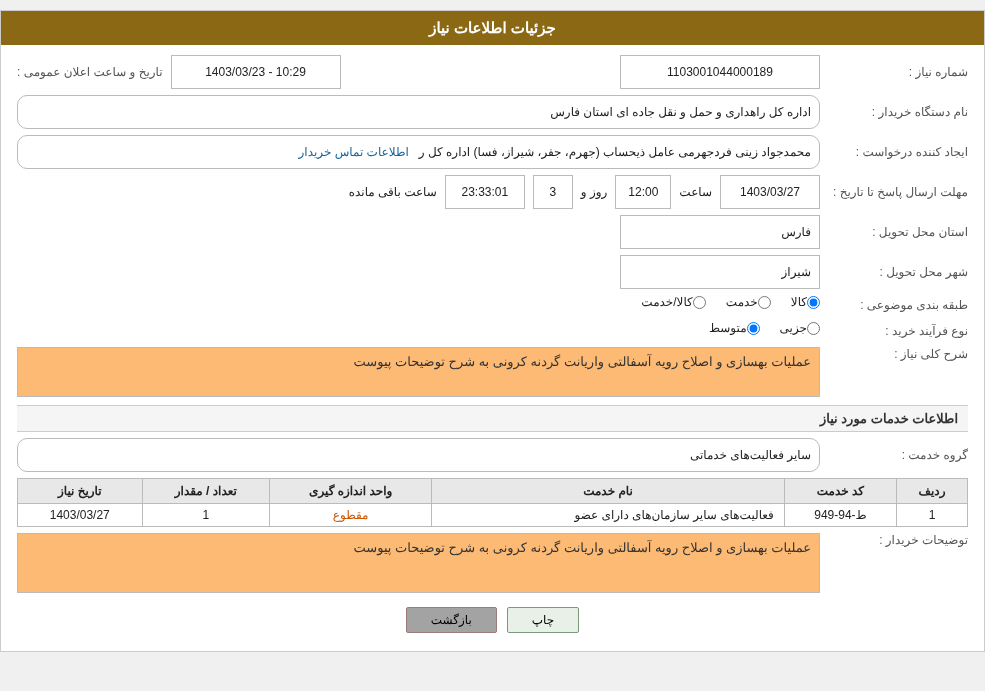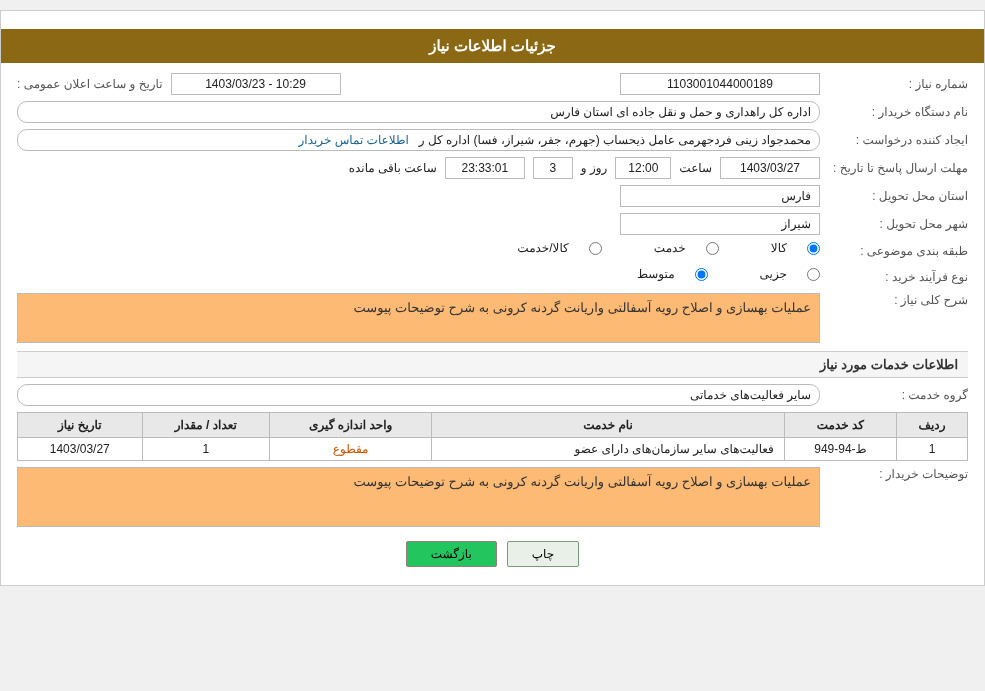--- a/index.html
+++ b/index.html
@@ -16,65 +16,63 @@
       background: #fff;
       border: 1px solid #ccc;
     }
     .header-bar {
       background: #8B6914;
       color: #fff;
       text-align: center;
       padding: 8px 12px;
       font-size: 15px;
       font-weight: bold;
-      margin-top: 18px;
     }
     .content {
       padding: 10px 16px;
     }
     .info-row {
       display: flex;
       align-items: center;
       margin-bottom: 6px;
       gap: 8px;
     }
     .label {
       color: #555;
       white-space: nowrap;
       min-width: 140px;
       text-align: right;
       font-size: 12px;
     }
     .value-box {
       border: 1px solid #bbb;
       background: #fff;
-      padding: 3px 8px;
+      padding: 9px 8px;
       font-size: 12px;
       min-height: 22px;
     }
     .value-box.wide { flex: 1; border-radius: 10px; }
     .value-box.medium { width: 200px; }
     .link-text {
       color: #1a6699;
       cursor: pointer;
       text-decoration: none;
     }
     
     .radio-row {
       display: flex;
       align-items: center;
       gap: 20px;
       margin-bottom: 6px;
     }
     .radio-item {
       display: flex;
       align-items: center;
-      gap: 20px;
-      font-size: 12px;
-      margin-left: 32px;
+      gap: 0;
+      font-size: 12px;
     }
     .radio-item input[type=radio] { cursor: pointer; }
     
     .section-title {
       background: #f5f5f5;
       border-bottom: 1px solid #ccc;
       border-top: 1px solid #ccc;
       padding: 5px 10px;
       font-weight: bold;
       font-size: 13px;
@@ -135,21 +133,21 @@
       cursor: pointer;
       font-size: 12px;
       font-family: Tahoma, Arial, sans-serif;
       border-radius: 2px;
     }
     .btn-print {
       background: #e8f0e8;
       border-color: #7a9a7a;
     }
     .btn-back {
-      background: #22c55e;
+      background: #a3a3a3;
       border-color: #9a7a7a;
     }
     .note-text {
       font-size: 11px;
       color: #444;
       margin-bottom: 4px;
     }
   </style>
 </head>
 <body>

